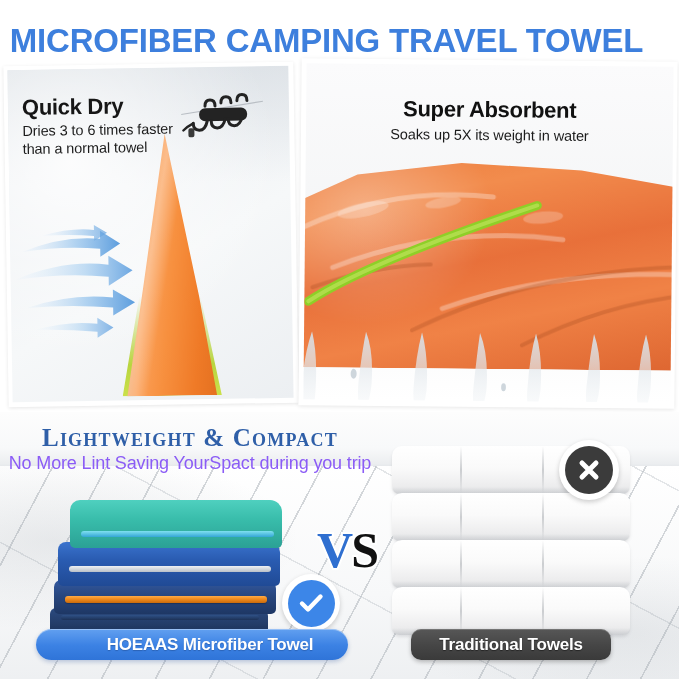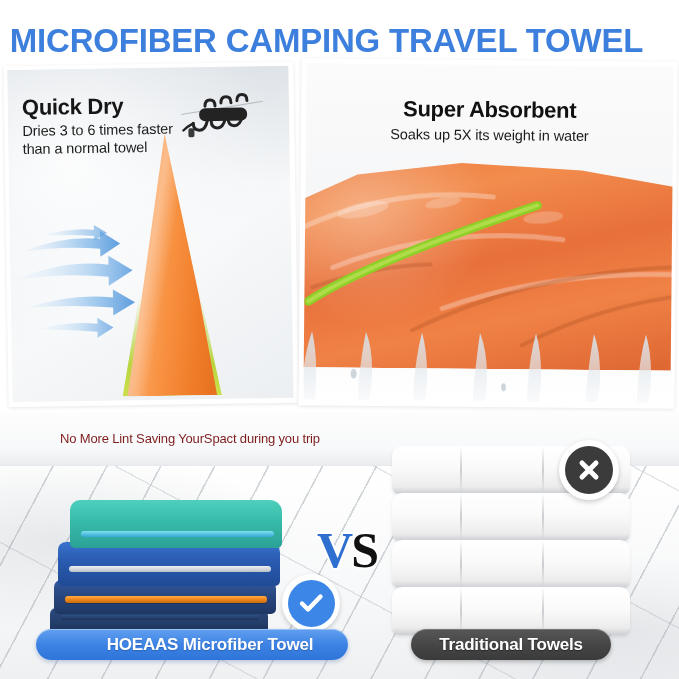--- a/index.html
+++ b/index.html
@@ -147,21 +147,21 @@
     position:absolute; left:0; top:0; width:679px; height:56px;
     background:linear-gradient(180deg,#fdfdfd 0%,#f8f9fa 64%,#eceef0 92%,#e2e5e8 100%);
   }
 
   .lw-text{ position:absolute; left:0; top:12px; width:380px; text-align:center; z-index:12; }
   .lw-head{
     font-family:"Liberation Serif","DejaVu Serif",serif;
     font-weight:bold; font-size:25px; color:#2f5fa8;
     font-variant:small-caps; letter-spacing:1.2px;
   }
-  .lw-sub{ margin-top:7px; font-size:13px; color:#7f1d1d; letter-spacing:-.15px; font-family:"Liberation Sans",sans-serif; }
+  .lw-sub{ margin-top:1px; font-size:18px; color:#8b5cf6; letter-spacing:-.15px; font-family:"Liberation Sans",sans-serif; }
 
   
   .stack-micro{ position:absolute; left:46px; top:80px; width:236px; height:155px; z-index:10; }
   .mf{ position:absolute; left:0; border-radius:7px 7px 5px 5px; }
   .mf .band{ position:absolute; left:5%; right:4%; height:5px; border-radius:3px; }
 
   .check-badge{
     position:absolute; left:236px; top:82px; width:58px; height:58px; z-index:16;
     border-radius:50%; background:#ffffff;
     display:flex; align-items:center; justify-content:center;
@@ -222,20 +222,21 @@
     background:linear-gradient(180deg,#62a0f0 0%,#3c82e4 52%,#2f74d8 100%);
     box-shadow:0 2px 4px rgba(40,80,150,.28), inset 0 1px 0 rgba(255,255,255,.35);
     text-shadow:0 1px 1px rgba(20,50,100,.35);
     padding-left:36px;
   }
   .pill-gray{
     left:411px; top:629px; width:200px;
     background:linear-gradient(180deg,#575757 0%,#464646 52%,#3a3a3a 100%);
     box-shadow:0 2px 4px rgba(0,0,0,.25), inset 0 1px 0 rgba(255,255,255,.18);
     text-shadow:0 1px 1px rgba(0,0,0,.45);
+    border-radius:10px;
   }
 </style>
 </head>
 <body>
 
 <div id="infographic">
 
   <div class="title-bar">
     <div class="main-title">MICROFIBER CAMPING TRAVEL TOWEL</div>
   </div>
@@ -358,20 +359,21 @@
         </div>
       </div>
     </div>
   </div>
 
   <div class="bottom">
     <div class="baseboard"></div>
     <div class="floor"></div>
 
     <div class="lw-text">
+      <div class="lw-head">Lightweight &amp; Compact</div>
       <div class="lw-sub">No More Lint Saving YourSpact during you trip</div>
     </div>
 
     <div class="stack-micro">
 
       <div class="mf" style="left:4px; top:116px; width:218px; height:34px;
            background:linear-gradient(180deg,#2c4b80 0%,#233c68 48%,#18294a 100%); border-radius:6px 8px 5px 5px;">
         <div class="band" style="top:7px; background:linear-gradient(180deg,#2f5187,#1d3257);"></div>
       </div>
 

